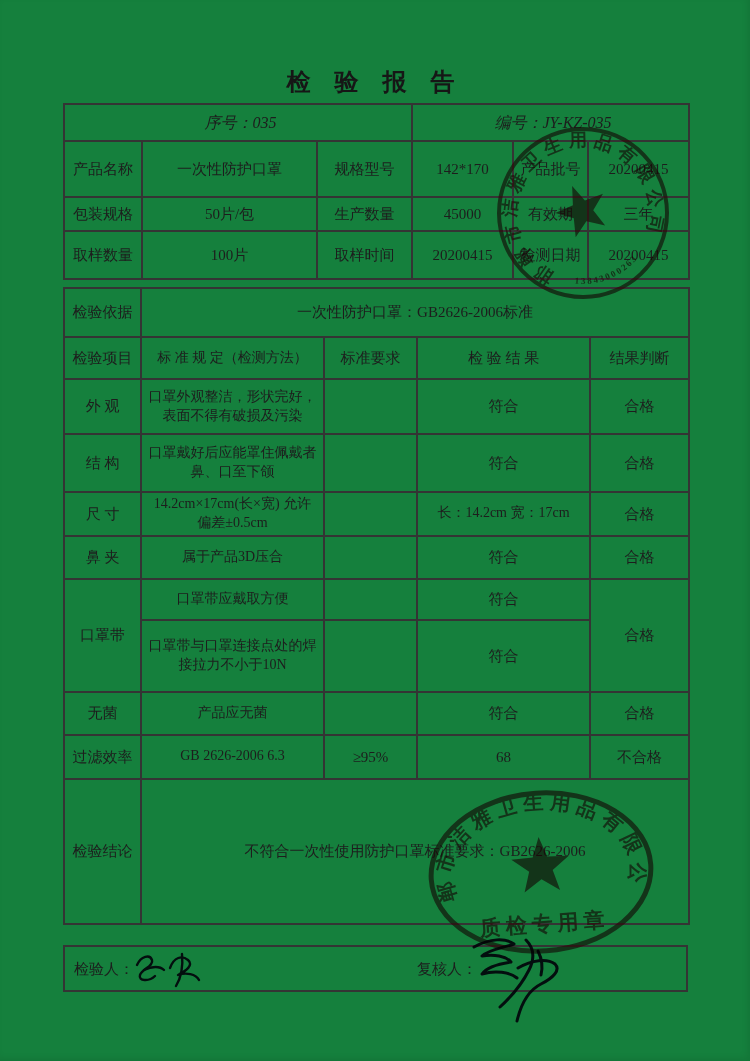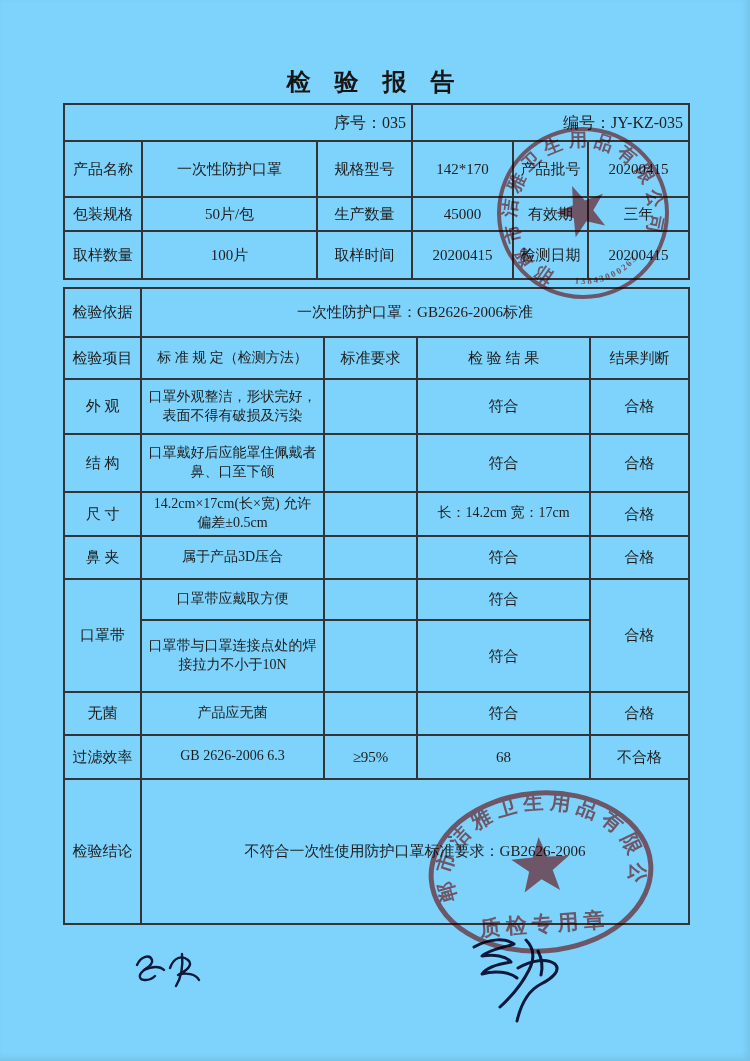--- a/index.html
+++ b/index.html
@@ -6,21 +6,21 @@
   html, body { background: #ffffff; }
   body {
     width: 750px; height: 1061px;
     position: relative;
     font-family: "Liberation Serif", "DejaVu Serif", serif;
     color: #1d1d1d;
     overflow: hidden;
   }
   .page {
     position: absolute; inset: 0;
-    background: #7dd3fc;
+    background: #15803d;
     box-shadow: inset -3px -3px 6px rgba(0,0,0,0.08);
   }
   .doc-title {
     position: absolute;
     top: 66px; left: 0; width: 750px;
     text-align: center;
     font-size: 24px; font-weight: bold;
     letter-spacing: 9px;
     color: #161616;
   }
@@ -31,21 +31,21 @@
   }
   td {
     border: 2px solid #343434;
     text-align: center;
     vertical-align: middle;
     font-size: 15px;
     padding: 2px 5px;
     line-height: 1.35;
     overflow: hidden;
   }
-  td.left { text-align: right; padding-left: 10px; font-size: 16px; }
+  td.left { text-align: center; padding-left: 10px; font-size: 16px; font-style: italic; }
   td.spec { font-size: 14px; }
   #table-top    { left: 63px; top: 103px; width: 625px; }
   #table-main   { left: 63px; top: 287px; width: 625px; }
   .sig-box {
     position: absolute;
     left: 63px; top: 945px; width: 625px; height: 47px;
     border: 2px solid #343434;
     background: transparent;
   }
   .sig-label {
@@ -194,20 +194,24 @@
       <td>68</td>
       <td>不合格</td>
     </tr>
     <tr style="height:145px">
       <td>检验结论</td>
       <td colspan="4">不符合一次性使用防护口罩标准要求：GB2626-2006</td>
     </tr>
   </tbody>
     </table>
 
+  <div class="sig-box">
+    <span class="sig-label inspector">检验人：</span>
+    <span class="sig-label reviewer">复核人：</span>
+  </div>
 
   <svg id="sig-inspector" class="signature" width="80" height="44" viewBox="0 0 80 44">
     <g fill="none" stroke="#1c1c3a" stroke-width="2.4" stroke-linecap="round" stroke-linejoin="round">
       <path d="M7 17 C11 8 20 6 22 12 C24 18 12 21 10 27 C8 33 19 34 25 28"></path>
       <path d="M14 22 C22 18 30 18 34 22"></path>
       <path d="M40 20 C44 9 52 7 58 12 C64 17 56 23 48 27 C56 24 66 26 69 32"></path>
       <path d="M52 6 C53 16 52 28 46 38"></path>
     </g>
   </svg>
 

